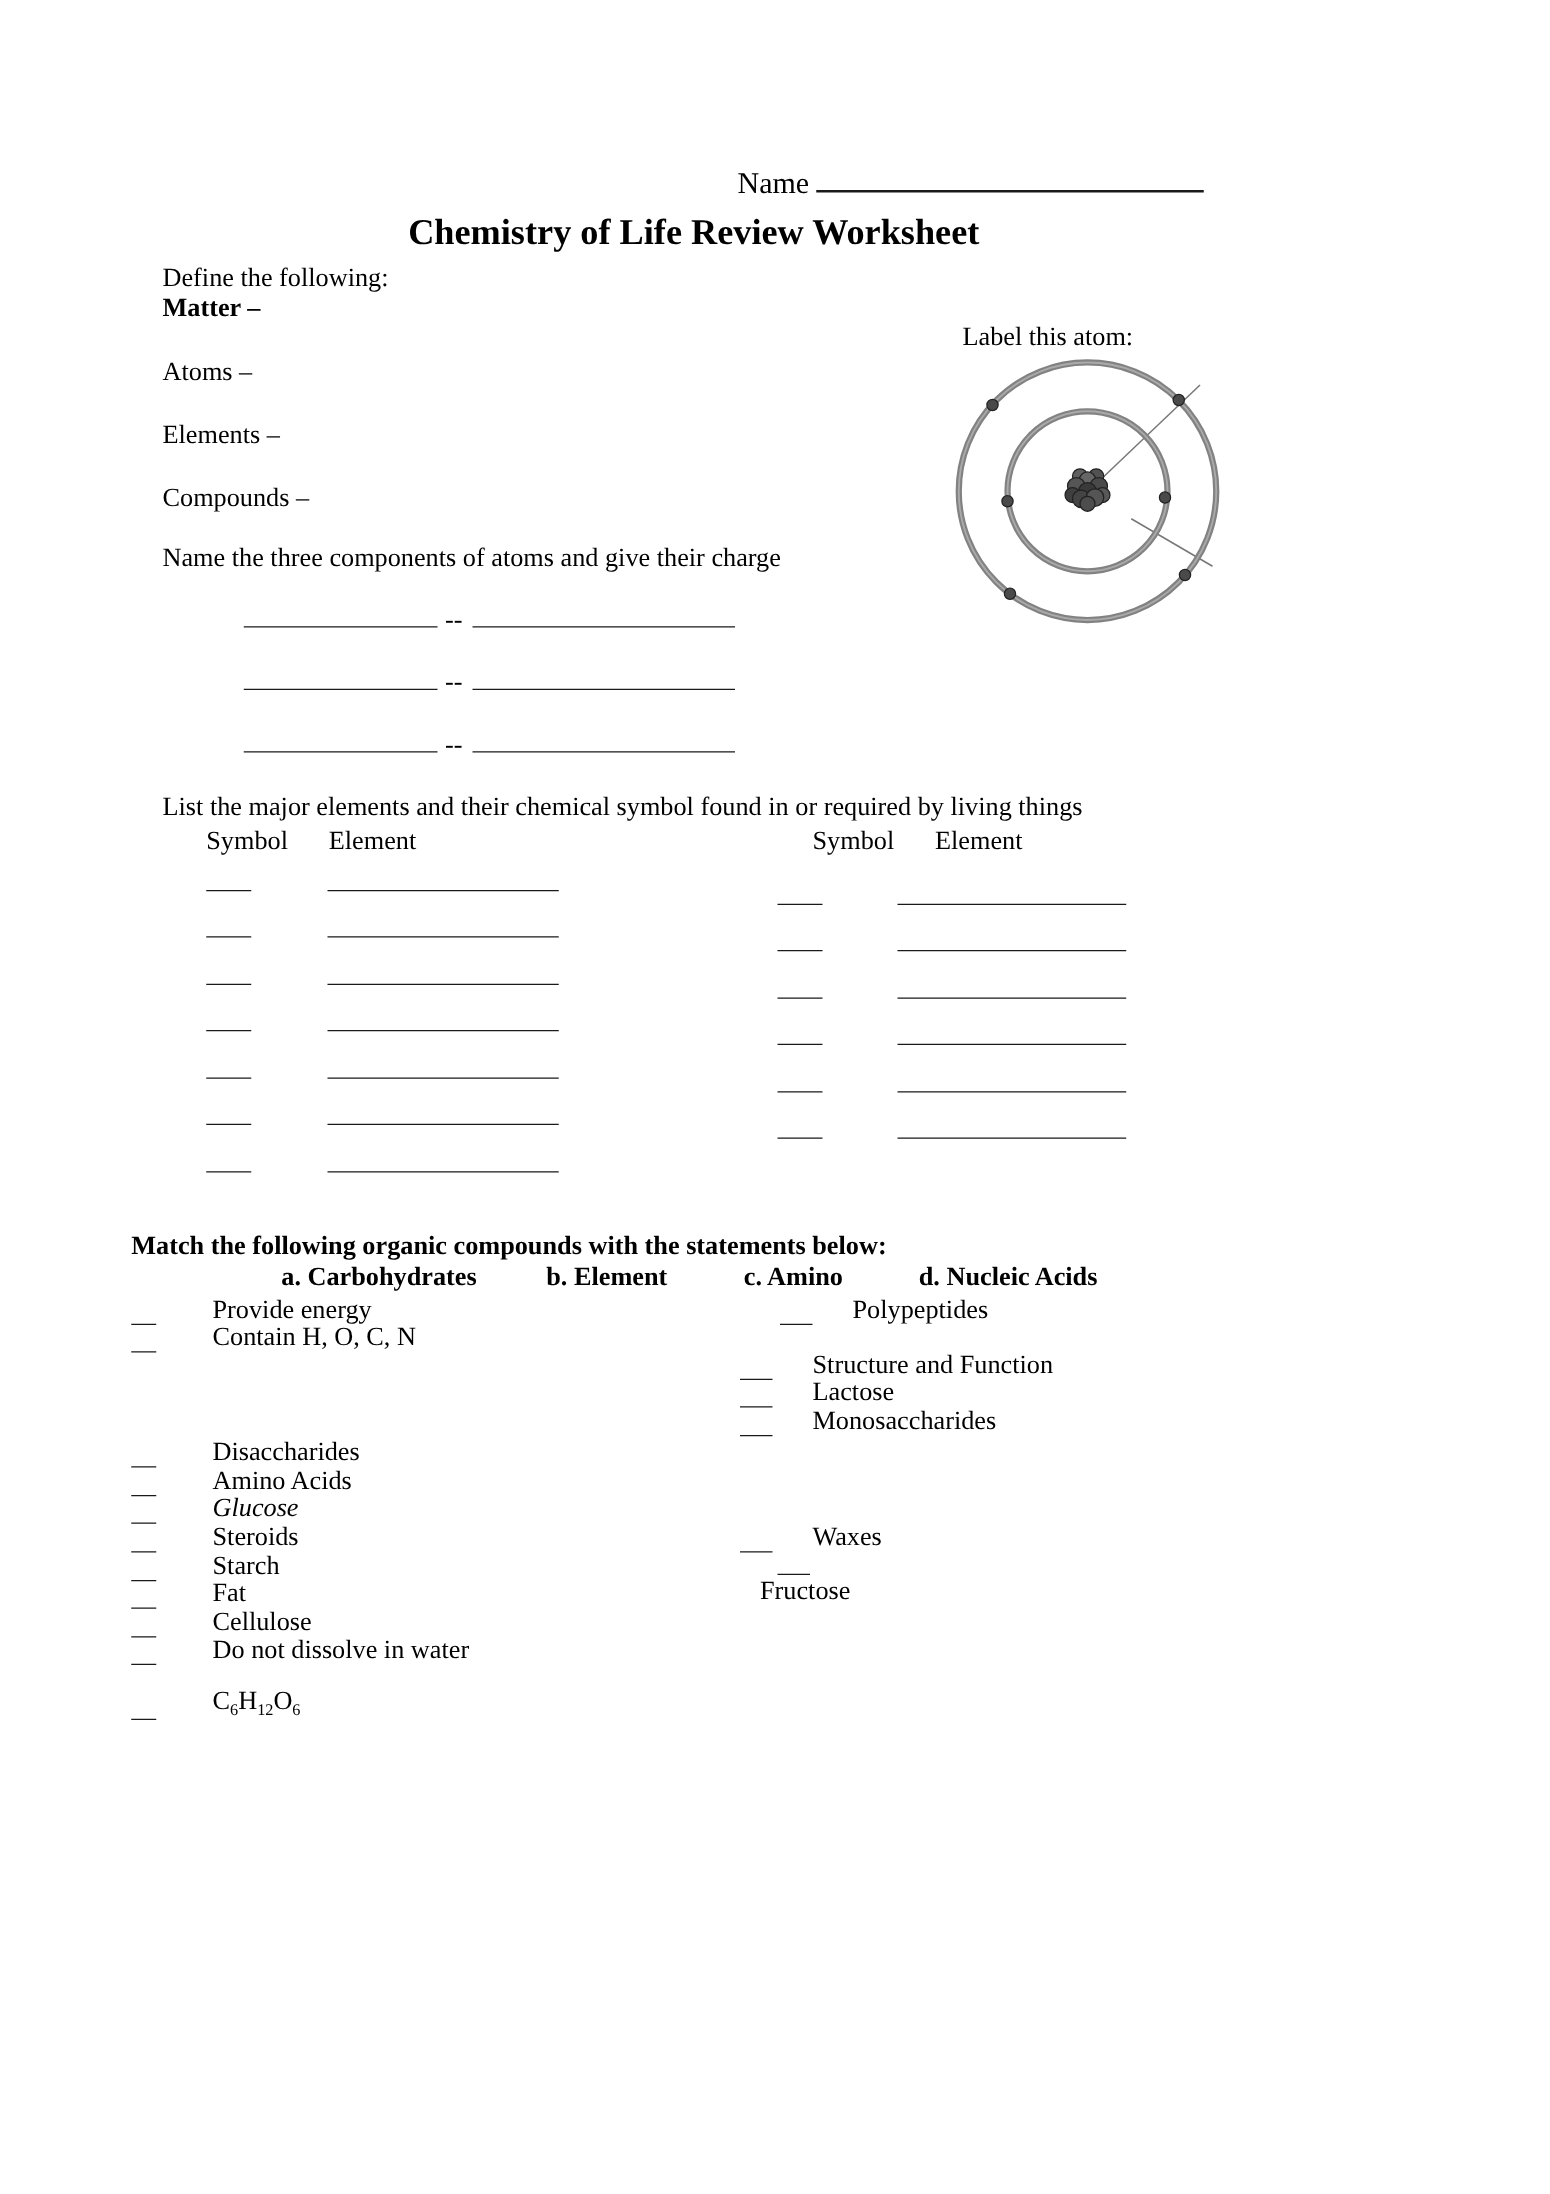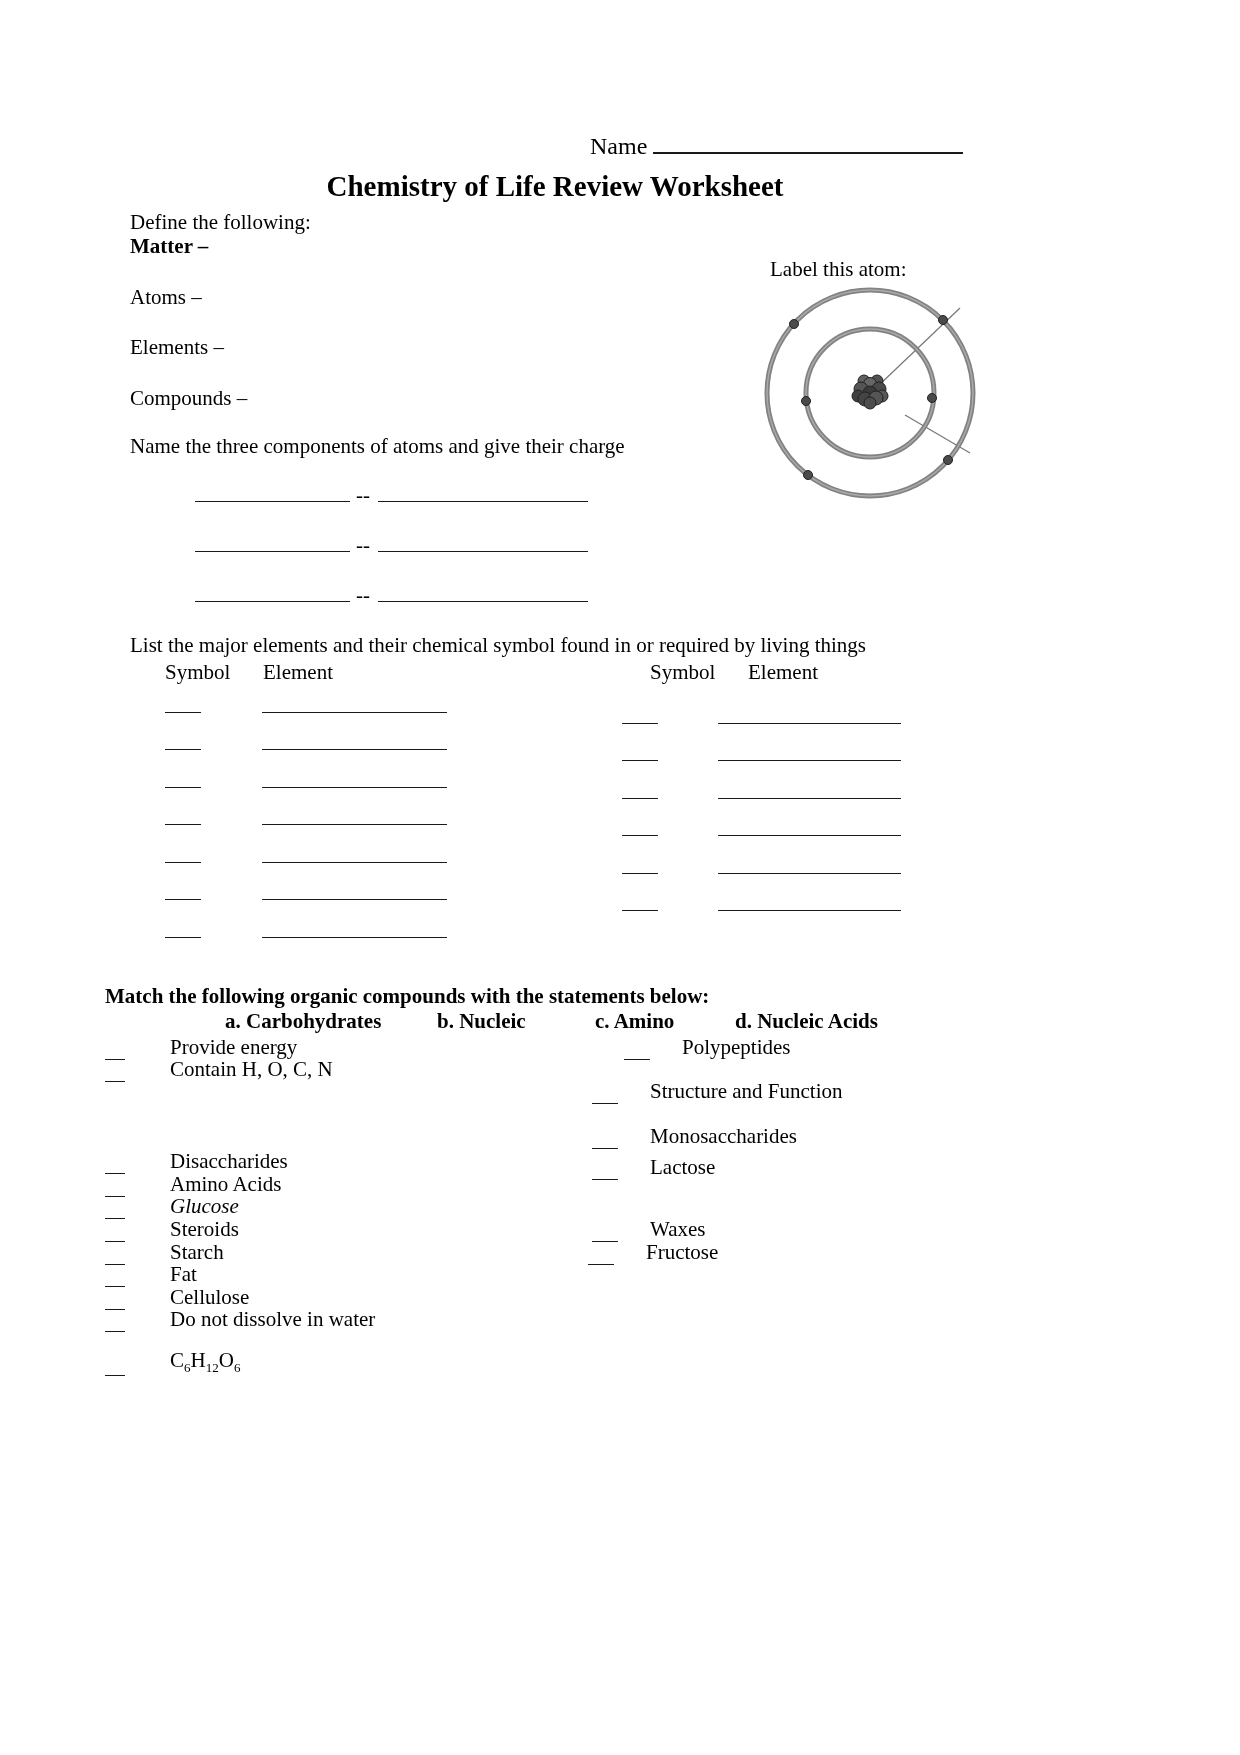--- a/index.html
+++ b/index.html
@@ -157,21 +157,21 @@
     <span class="blank" style="width:36px; margin-right:60px;"></span>
     <span class="blank" style="width:183px;"></span>
   </div>
   <div class="abs el-row" style="left:622px; top:891px;">
     <span class="blank" style="width:36px; margin-right:60px;"></span>
     <span class="blank" style="width:183px;"></span>
   </div>
 
   <div class="abs bold" style="left:105px; top:984px;">Match the following organic compounds with the statements below:</div>
   <div class="abs bold" style="left:225px; top:1009px;">a. Carbohydrates</div>
-  <div class="abs bold" style="left:437px; top:1009px;">b. Nucleic</div>
+  <div class="abs bold" style="left:437px; top:1009px;">b. Element</div>
   <div class="abs bold" style="left:595px; top:1009px;">c. Amino</div>
   <div class="abs bold" style="left:735px; top:1009px;">d. Nucleic Acids</div>
 
   <div class="abs match-item" style="left:105px; top:1035px;">
     <span class="blank" style="width:20px; margin-right:45px;"></span>
     <span>Provide energy</span>
   </div>
   <div class="abs match-item" style="left:105px; top:1057px;">
     <span class="blank" style="width:20px; margin-right:45px;"></span>
     <span>Contain H, O, C, N</span>
@@ -216,30 +216,30 @@
   </div>
 
   <div class="abs match-item" style="left:624px; top:1035px;">
     <span class="blank" style="width:26px; margin-right:32px;"></span>
     <span>Polypeptides</span>
   </div>
   <div class="abs match-item" style="left:592px; top:1079px;">
     <span class="blank" style="width:26px; margin-right:32px;"></span>
     <span>Structure and Function</span>
   </div>
-  <div class="abs match-item" style="left:592px; top:1155px;">
+  <div class="abs match-item" style="left:592px; top:1101px;">
     <span class="blank" style="width:26px; margin-right:32px;"></span>
     <span>Lactose</span>
   </div>
   <div class="abs match-item" style="left:592px; top:1124px;">
     <span class="blank" style="width:26px; margin-right:32px;"></span>
     <span>Monosaccharides</span>
   </div>
   <div class="abs match-item" style="left:592px; top:1217px;">
     <span class="blank" style="width:26px; margin-right:32px;"></span>
     <span>Waxes</span>
   </div>
-  <div class="abs match-item" style="left:588px; top:1240px;">
+  <div class="abs match-item" style="left:608px; top:1240px;flex-direction:column;">
     <span class="blank" style="width:26px; margin-right:32px;"></span>
     <span>Fructose</span>
   </div>
 
 </div>
 
 </body></html>

